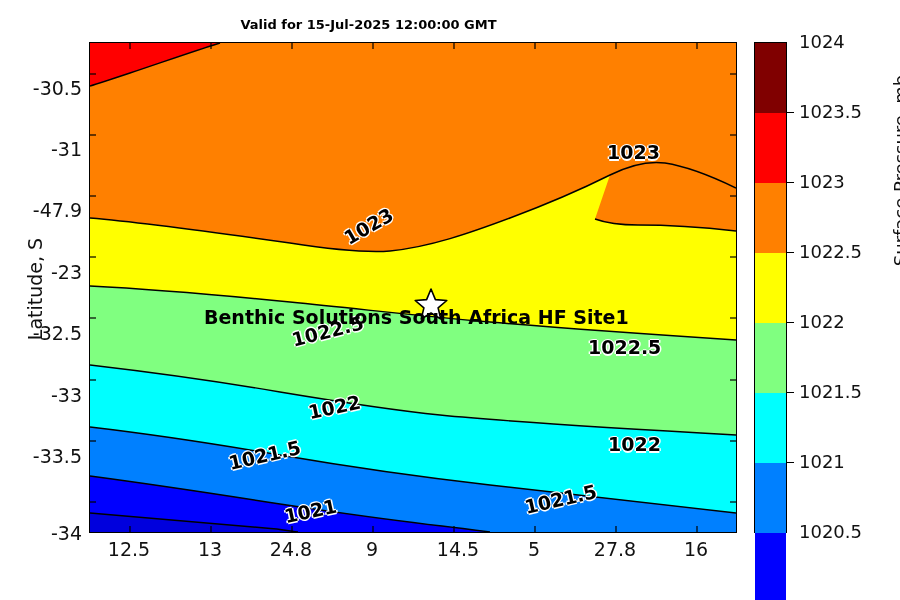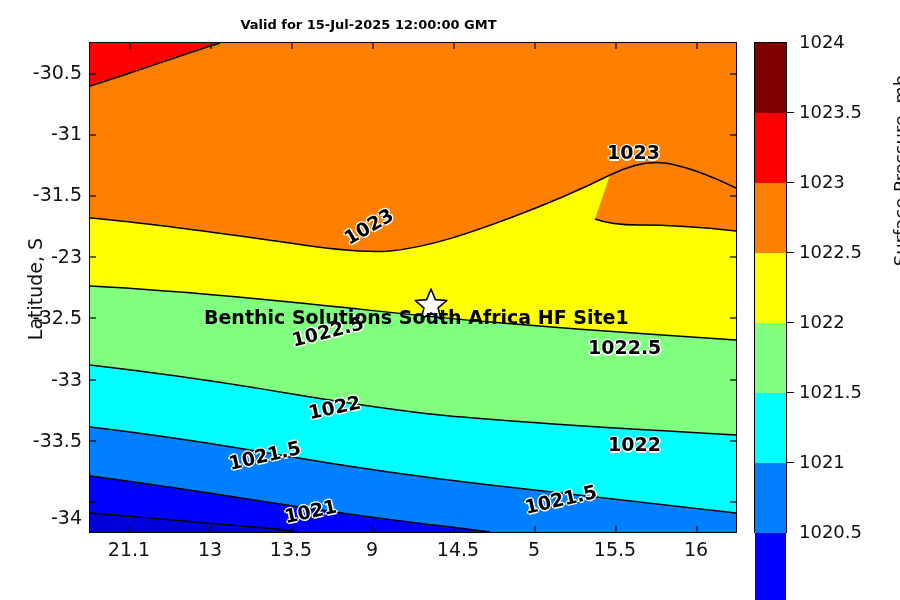--- a/index.html
+++ b/index.html
@@ -13,21 +13,21 @@
   }
 
   .plotbox{
     position:absolute;left:89px;top:42px;width:648px;height:491px;
     border:1px solid #000;box-sizing:border-box;overflow:hidden;background:#fff;
   }
   .plotsvg{position:absolute;left:0;top:0;width:646px;height:489px;display:block;}
 
   
   .ytick{position:absolute;right:0;width:80px;text-align:right;
-         font-size:19px;color:#111;line-height:1;}
+         font-size:19px;color:#111;line-height:1;margin-top:16px;}
   .ytickwrap{position:absolute;left:0;top:0;width:82px;height:600px;}
   .xtick{position:absolute;top:540px;width:80px;text-align:center;
          font-size:19px;color:#111;line-height:1;}
 
   .xlabel{position:absolute;left:89px;top:570px;width:648px;text-align:center;
           font-size:19px;color:#111;}
   .ylabel{position:absolute;left:-95px;top:278px;width:260px;text-align:center;
           font-size:19px;color:#111;transform:rotate(-90deg);transform-origin:50% 50%;}
 
   
@@ -148,35 +148,35 @@
   <div class="clabel" style="left:608px;top:433px;">1022</div>
   <div class="clabel" style="left:228px;top:444px;transform:rotate(-13deg);">1021.5</div>
   <div class="clabel" style="left:524px;top:488px;transform:rotate(-13deg);">1021.5</div>
   <div class="clabel" style="left:284px;top:500px;transform:rotate(-12deg);">1021</div>
 
   <div class="sitelabel" style="left:204px;top:306px;">Benthic Solutions South Africa HF Site1</div>
 
   <div class="ytickwrap">
     <div class="ytick" style="top:63px;">-30.5</div>
     <div class="ytick" style="top:124px;">-31</div>
-    <div class="ytick" style="top:185px;">-31.5</div>
+    <div class="ytick" style="top:185px;">-47.9</div>
     <div class="ytick" style="top:247px;">-23</div>
     <div class="ytick" style="top:308px;">-32.5</div>
     <div class="ytick" style="top:370px;">-33</div>
     <div class="ytick" style="top:431px;">-33.5</div>
     <div class="ytick" style="top:508px;">-34</div>
   </div>
 
-  <div class="xtick" style="left:89px;">21.1</div>
+  <div class="xtick" style="left:89px;">12.5</div>
   <div class="xtick" style="left:170px;">13</div>
-  <div class="xtick" style="left:251px;">13.5</div>
+  <div class="xtick" style="left:251px;">24.8</div>
   <div class="xtick" style="left:332px;">9</div>
   <div class="xtick" style="left:418px;">14.5</div>
   <div class="xtick" style="left:494px;">5</div>
-  <div class="xtick" style="left:575px;">15.5</div>
+  <div class="xtick" style="left:575px;">27.8</div>
   <div class="xtick" style="left:656px;">16</div>
 
   <div class="ylabel">Latitude, S</div>
 
   <div class="cbar">
     <div class="cbseg" style="height:70px;background:#800000;"></div>
     <div class="cbseg" style="height:70px;background:#ff0000;"></div>
     <div class="cbseg" style="height:70px;background:#ff8000;"></div>
     <div class="cbseg" style="height:70px;background:#ffff00;"></div>
     <div class="cbseg" style="height:70px;background:#80ff80;"></div>

